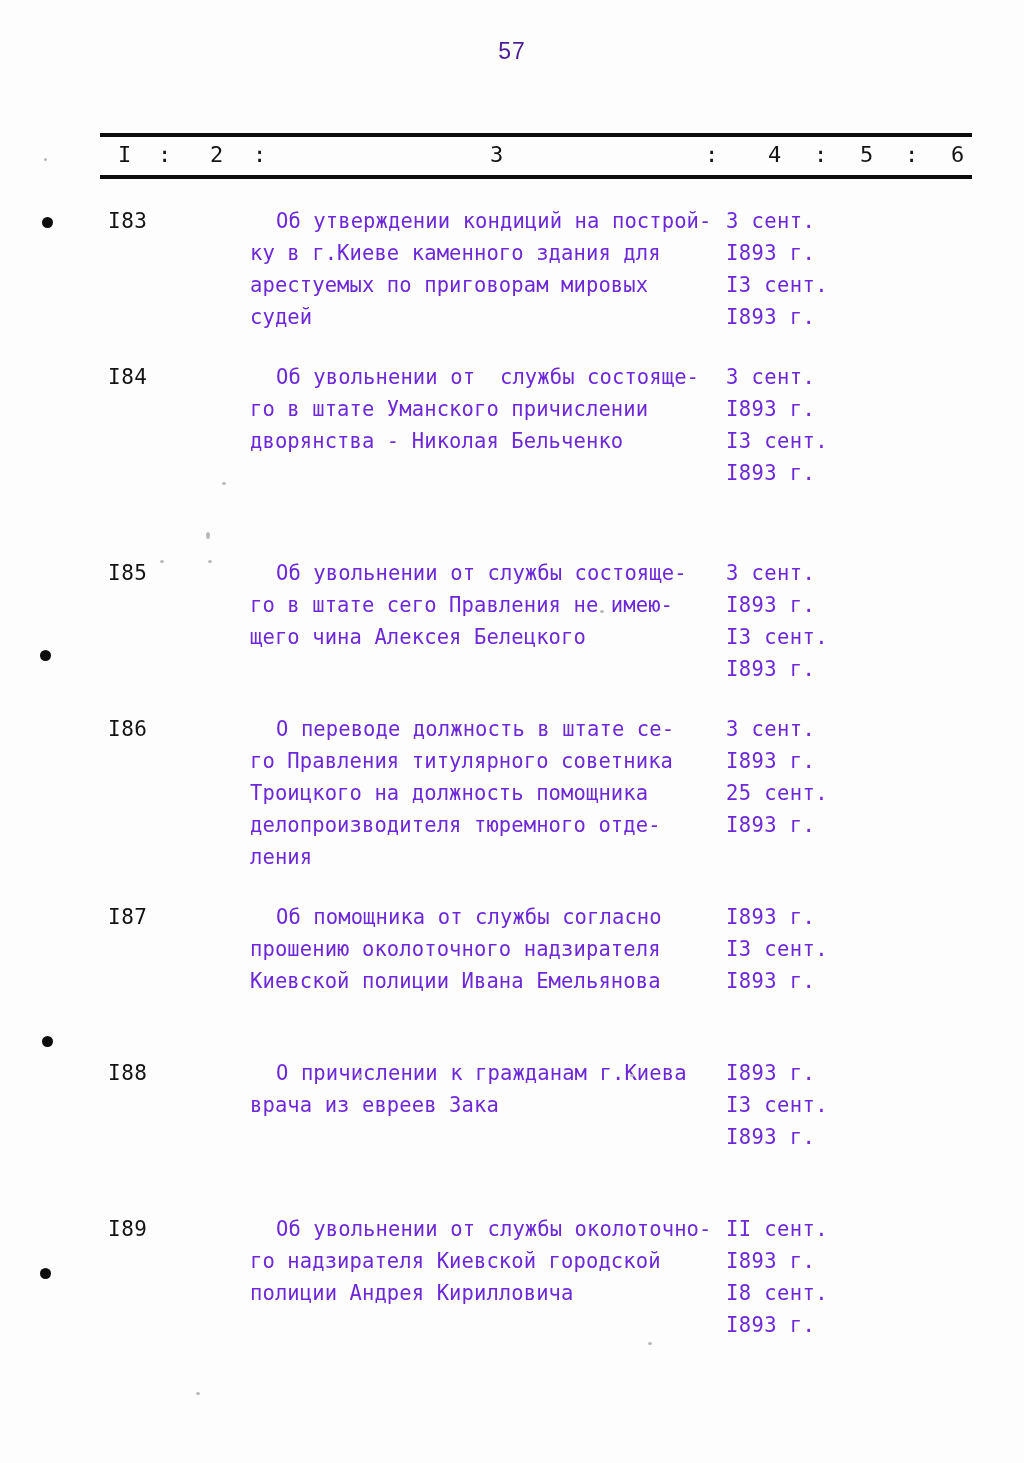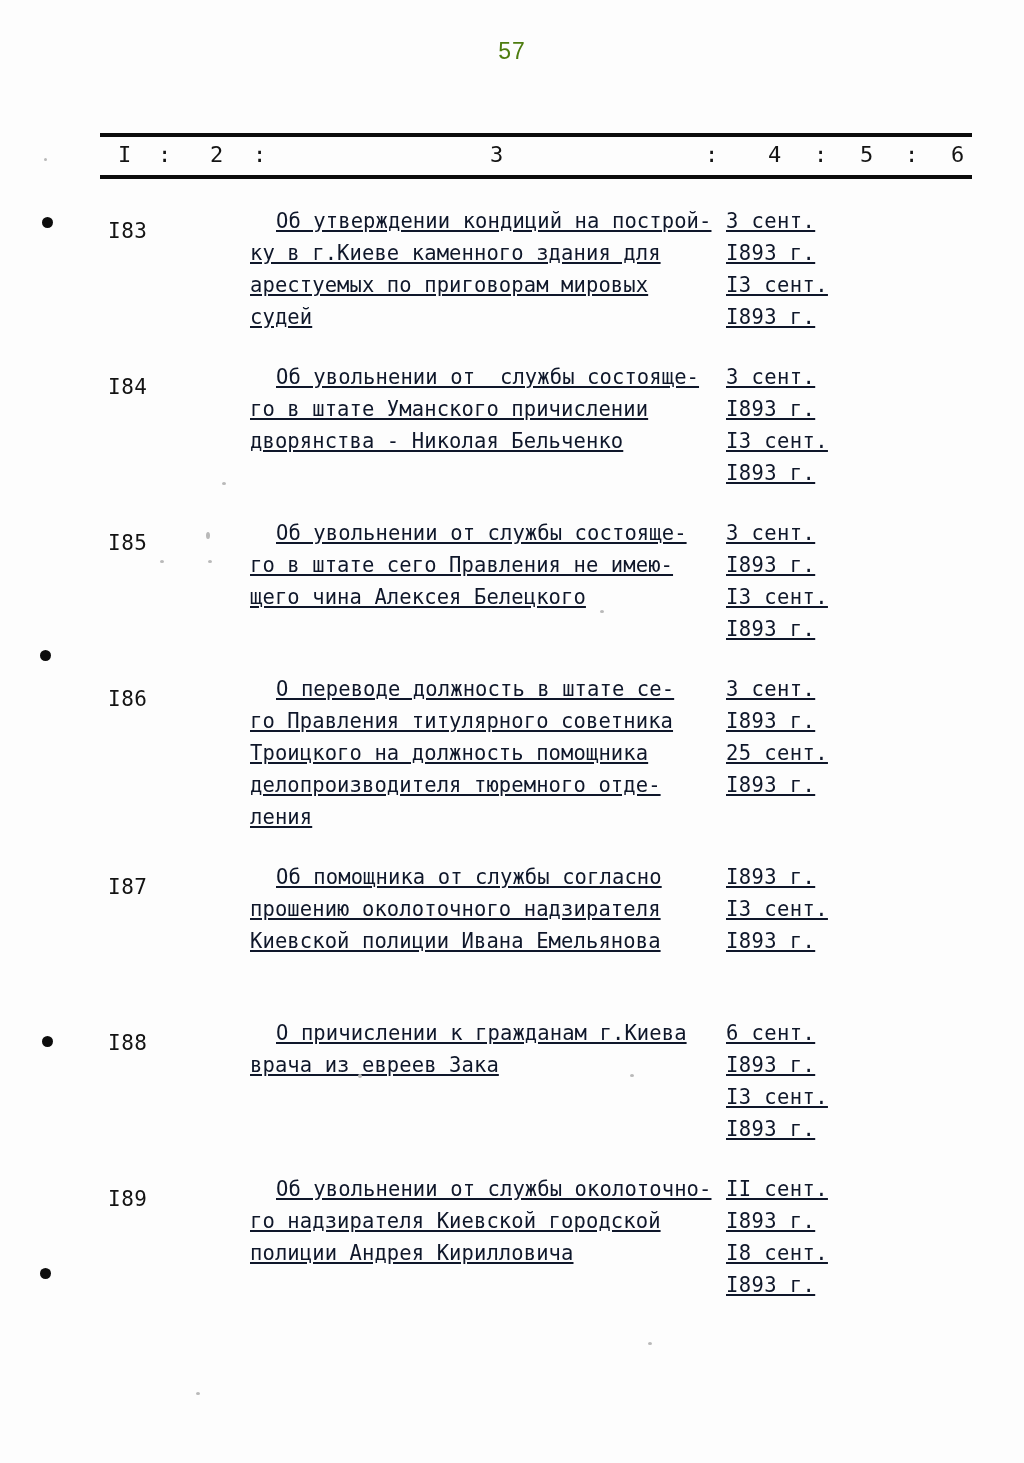--- a/index.html
+++ b/index.html
@@ -20,21 +20,21 @@
   
   .page-number {
     position: absolute;
     top: 38px;
     left: 0;
     width: 1024px;
     text-align: center;
     font-family: "Liberation Sans", sans-serif;
     font-size: 23px;
     letter-spacing: 1px;
-    color: #4d7c0f;
+    color: #4c1d95;
   }
 
   
   .rule {
     position: absolute;
     left: 100px;
     width: 872px;
     background: #0c0c0c;
   }
   .rule-top    { top: 133px; height: 4px; }
@@ -73,37 +73,36 @@
     left: 0;
     width: 1024px;
   }
   .entry {
     position: relative;
     width: 1024px;
   }
   .entry-number {
     position: absolute;
     left: 108px;
-    top: 14px;
+    top: 4px;
     font-size: 21px;
     letter-spacing: 0.5px;
     color: #131313;
     white-space: pre;
   }
   .entry-body {
     position: relative;
     margin-left: 250px;
     width: 740px;
   }
   .text-line, .date-line {
     font-size: 20.5px;
     line-height: 32px;
     white-space: pre;
-    color: #0f172a;
-    text-decoration: underline;
+    color: #6d28d9;
   }
   .text-line {
     letter-spacing: 0.1px;
   }
   .text-line.indented { text-indent: 26px; }
   .dates {
     position: absolute;
     left: 476px;
     top: 0;
     width: 280px;
@@ -175,21 +174,21 @@
           <div class="text-line">го в штате Уманского причислении</div>
           <div class="text-line">дворянства - Николая Бельченко</div>
           <div class="dates">
             <div class="date-line">3 сент.</div>
             <div class="date-line">I893 г.</div>
             <div class="date-line">I3 сент.</div>
             <div class="date-line">I893 г.</div>
           </div>
         </div>
       </div>
-      <div class="entry" style="height: 156px;">
+      <div class="entry" style="height: 156px; margin-top: 40px;">
         <div class="entry-number">I85</div>
         <div class="entry-body">
           <div class="text-line indented">Об увольнении от службы состояще-</div>
           <div class="text-line">го в штате сего Правления не имею-</div>
           <div class="text-line">щего чина Алексея Белецкого</div>
           <div class="dates">
             <div class="date-line">3 сент.</div>
             <div class="date-line">I893 г.</div>
             <div class="date-line">I3 сент.</div>
             <div class="date-line">I893 г.</div>
@@ -224,21 +223,20 @@
             <div class="date-line">I893 г.</div>
           </div>
         </div>
       </div>
       <div class="entry" style="height: 156px;">
         <div class="entry-number">I88</div>
         <div class="entry-body">
           <div class="text-line indented">О причислении к гражданам г.Киева</div>
           <div class="text-line">врача из евреев Зака</div>
           <div class="dates">
-            <div class="date-line">6 сент.</div>
             <div class="date-line">I893 г.</div>
             <div class="date-line">I3 сент.</div>
             <div class="date-line">I893 г.</div>
           </div>
         </div>
       </div>
       <div class="entry" style="height: 128px;">
         <div class="entry-number">I89</div>
         <div class="entry-body">
           <div class="text-line indented">Об увольнении от службы околоточно-</div>

